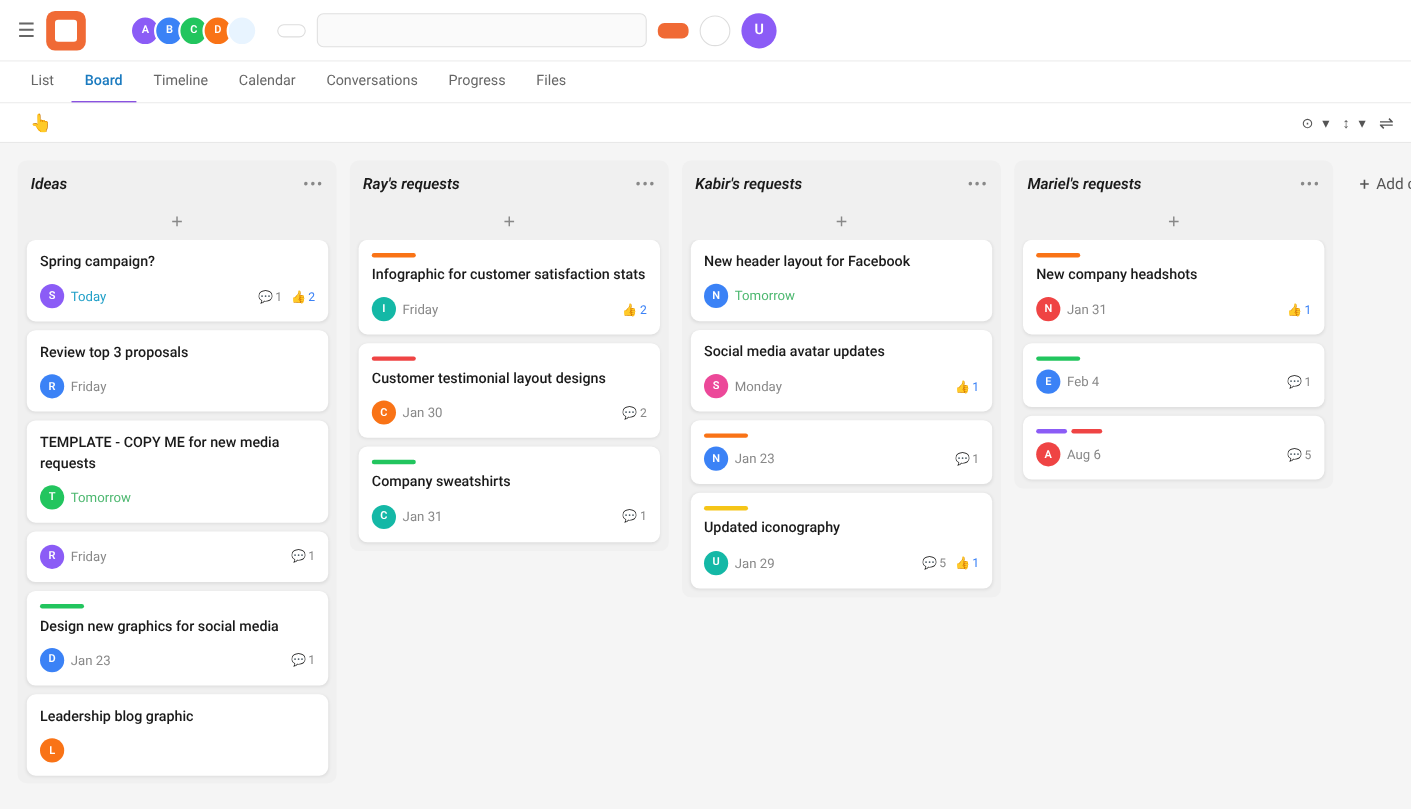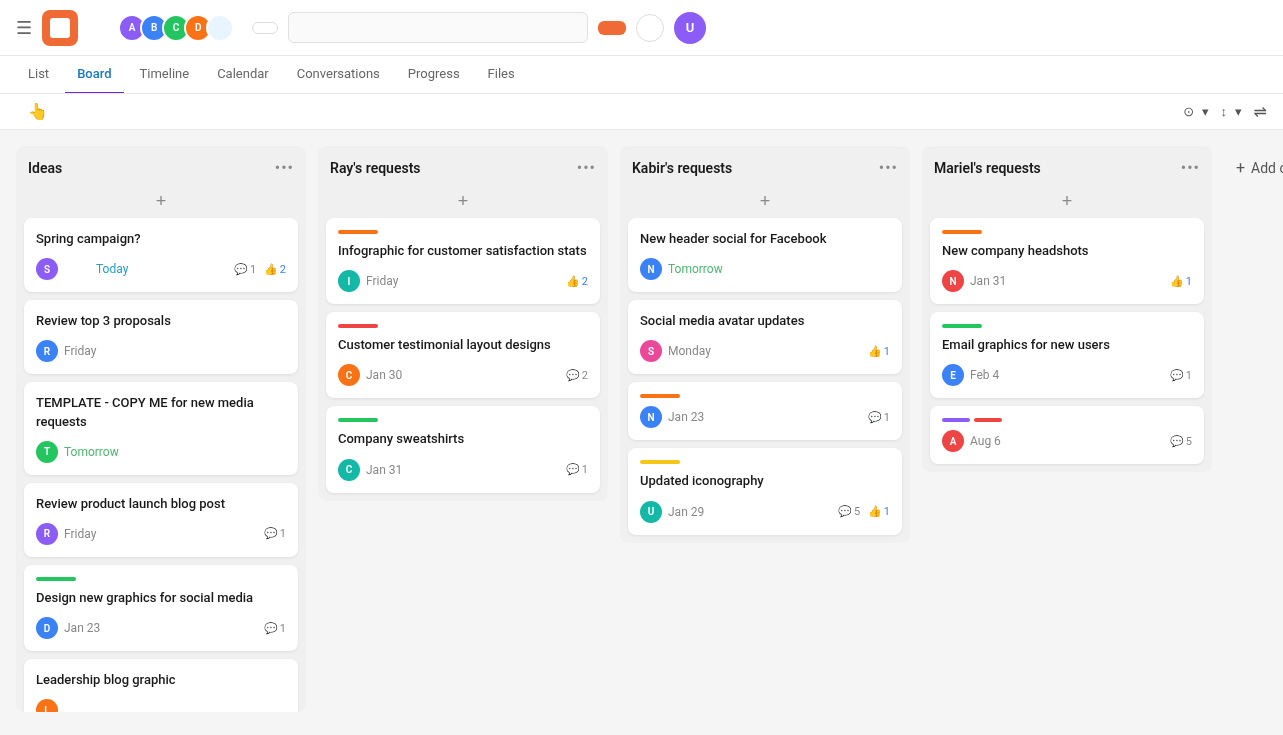--- a/index.html
+++ b/index.html
@@ -37,21 +37,21 @@
     .subheader-right { margin-left: auto; display: flex; align-items: center; gap: 12px; }
     .filter-btn { display: flex; align-items: center; gap: 4px; font-size: 13px; color: #555; cursor: pointer; }
     .sort-btn { display: flex; align-items: center; gap: 4px; font-size: 13px; color: #555; cursor: pointer; }
     .customize-btn { font-size: 16px; color: #555; cursor: pointer; }
 
     
     .board { display: flex; padding: 16px; gap: 12px; overflow-x: auto; height: calc(735px - 56px - 40px - 41px); align-items: flex-start; }
 
     
     .column { background: #f0f0f0; border-radius: 8px; width: 290px; min-width: 290px; display: flex; flex-direction: column; max-height: 100%; }
-    .column-header { display: flex; align-items: center; padding: 12px 12px 8px; gap: 22px; }
+    .column-header { display: flex; align-items: center; padding: 12px 12px 8px; gap: 22px; font-style: italic; }
     .column-title { font-size: 14px; font-weight: 600; color: #1a1a1a; flex: 1; }
     .column-more { color: #888; cursor: pointer; font-size: 16px; letter-spacing: 1px; }
     .add-card-btn { width: 100%; padding: 6px; display: flex; align-items: center; justify-content: center; color: #888; font-size: 18px; cursor: pointer; background: none; border: none; }
     .add-col-btn { display: flex; align-items: center; gap: 6px; padding: 12px; font-size: 14px; color: #555; cursor: pointer; white-space: nowrap; }
 
     
     .cards { padding: 0 8px 8px; display: flex; flex-direction: column; gap: 8px; overflow-y: auto; flex: 1; }
     .card { background: #fff; border-radius: 8px; padding: 12px; box-shadow: 0 1px 3px rgba(0,0,0,0.08); cursor: pointer; }
     .card-accent { height: 4px; border-radius: 2px; width: 40px; margin-bottom: 8px; }
     .card-title { font-size: 13px; font-weight: 500; color: #1a1a1a; margin-bottom: 10px; line-height: 1.4; }
@@ -139,21 +139,21 @@
         <span class="column-more">•••</span>
       </div>
       <button class="add-card-btn">+</button>
       <div class="cards">
         <div class="card">
           <div class="card-title">Spring campaign?</div>
           <div class="card-footer">
             <div style="width: 22px; height: 22px; border-radius: 50%; background: rgb(139, 92, 246); display: flex; align-items: center; justify-content: center; flex-shrink: 0;">
               <span style="color: rgb(255, 255, 255); font-size: 10px; font-weight: 600;">S</span>
             </div>
-            <span class="card-date" style="color: rgb(34, 160, 200); margin-left: 32px;">Today</span>
+            <span class="card-date" style="color: rgb(34, 160, 200);">Today</span>
             <div class="card-meta">
               <span class="meta-item">
                 <span style="font-size:11px;">💬</span>
                 <span>1</span>
               </span>
               <span class="meta-item">
                 <span style="font-size:11px;color:#3b82f6;">👍</span>
                 <span style="color:#3b82f6;">2</span>
               </span>
             </div>
@@ -173,21 +173,20 @@
           <div class="card-title">TEMPLATE - COPY ME for new media requests</div>
           <div class="card-footer">
             <div style="width: 22px; height: 22px; border-radius: 50%; background: rgb(34, 197, 94); display: flex; align-items: center; justify-content: center; flex-shrink: 0;">
               <span style="color: rgb(255, 255, 255); font-size: 10px; font-weight: 600;">T</span>
             </div>
             <span class="card-date" style="color: rgb(77, 184, 112);">Tomorrow</span>
             <div class="card-meta"></div>
           </div>
         </div>
         <div class="card">
-          <div class="card-title">Review product launch blog post</div>
           <div class="card-footer">
             <div style="width: 22px; height: 22px; border-radius: 50%; background: rgb(139, 92, 246); display: flex; align-items: center; justify-content: center; flex-shrink: 0;">
               <span style="color: rgb(255, 255, 255); font-size: 10px; font-weight: 600;">R</span>
             </div>
             <span class="card-date" style="color: rgb(136, 136, 136);">Friday</span>
             <div class="card-meta">
               <span class="meta-item">
                 <span style="font-size:11px;">💬</span>
                 <span>1</span>
               </span>
@@ -280,21 +279,21 @@
       </div>
     </div>
     <div class="column">
       <div class="column-header">
         <span class="column-title">Kabir's requests</span>
         <span class="column-more">•••</span>
       </div>
       <button class="add-card-btn">+</button>
       <div class="cards">
         <div class="card">
-          <div class="card-title">New header social for Facebook</div>
+          <div class="card-title">New header layout for Facebook</div>
           <div class="card-footer">
             <div style="width: 22px; height: 22px; border-radius: 50%; background: rgb(59, 130, 246); display: flex; align-items: center; justify-content: center; flex-shrink: 0;">
               <span style="color: rgb(255, 255, 255); font-size: 10px; font-weight: 600;">N</span>
             </div>
             <span class="card-date" style="color: rgb(77, 184, 112);">Tomorrow</span>
             <div class="card-meta"></div>
           </div>
         </div>
         <div class="card">
           <div class="card-title">Social media avatar updates</div>
@@ -366,21 +365,20 @@
             <div class="card-meta">
               <span class="meta-item">
                 <span style="font-size:11px;color:#3b82f6;">👍</span>
                 <span style="color:#3b82f6;">1</span>
               </span>
             </div>
           </div>
         </div>
         <div class="card">
           <div class="card-accent" style="background: rgb(34, 197, 94);"></div>
-          <div class="card-title">Email graphics for new users</div>
           <div class="card-footer">
             <div style="width: 22px; height: 22px; border-radius: 50%; background: rgb(59, 130, 246); display: flex; align-items: center; justify-content: center; flex-shrink: 0;">
               <span style="color: rgb(255, 255, 255); font-size: 10px; font-weight: 600;">E</span>
             </div>
             <span class="card-date" style="color: rgb(136, 136, 136);">Feb 4</span>
             <div class="card-meta">
               <span class="meta-item">
                 <span style="font-size:11px;">💬</span>
                 <span>1</span>
               </span>

